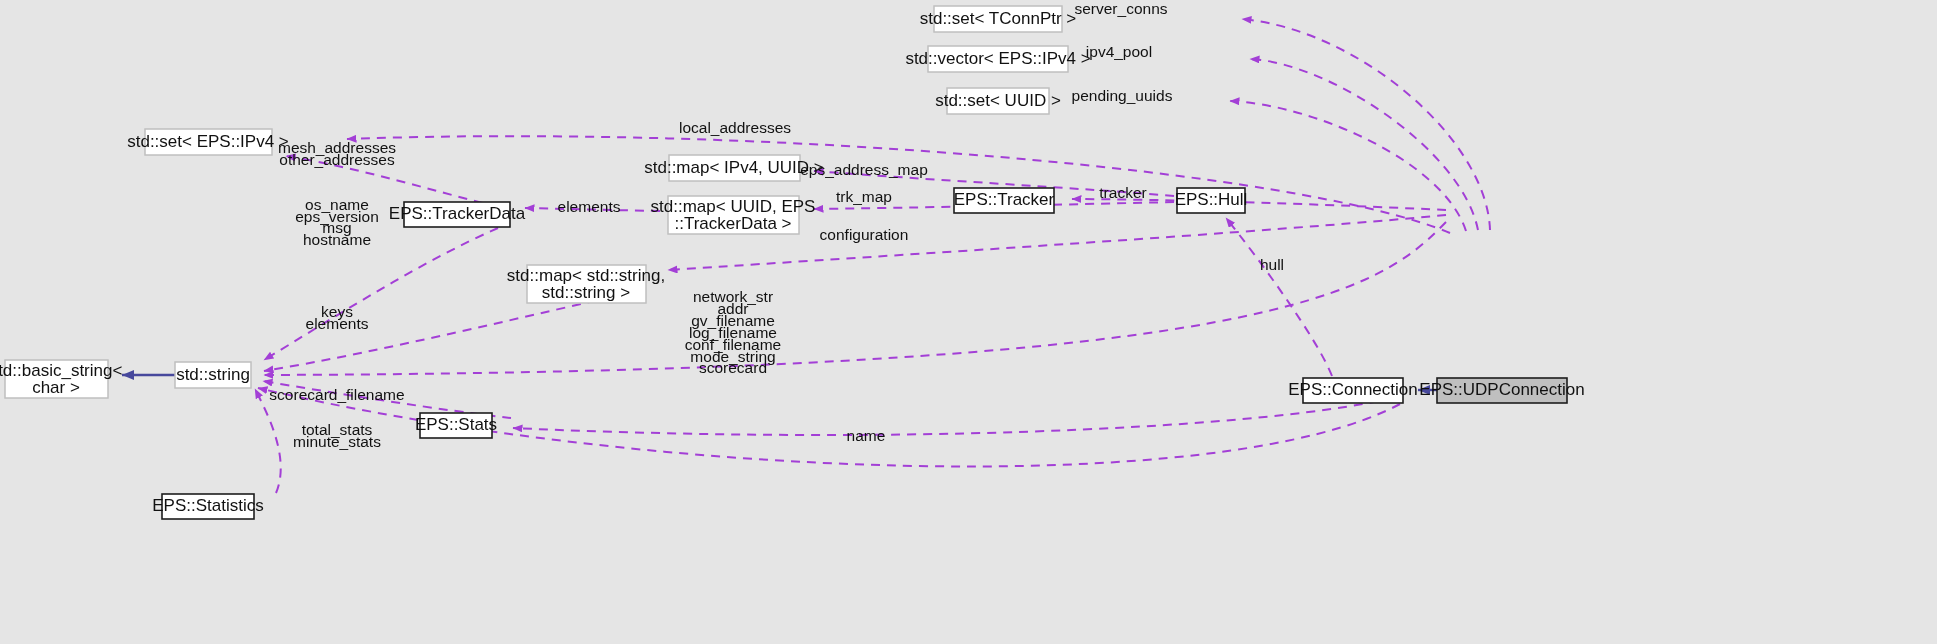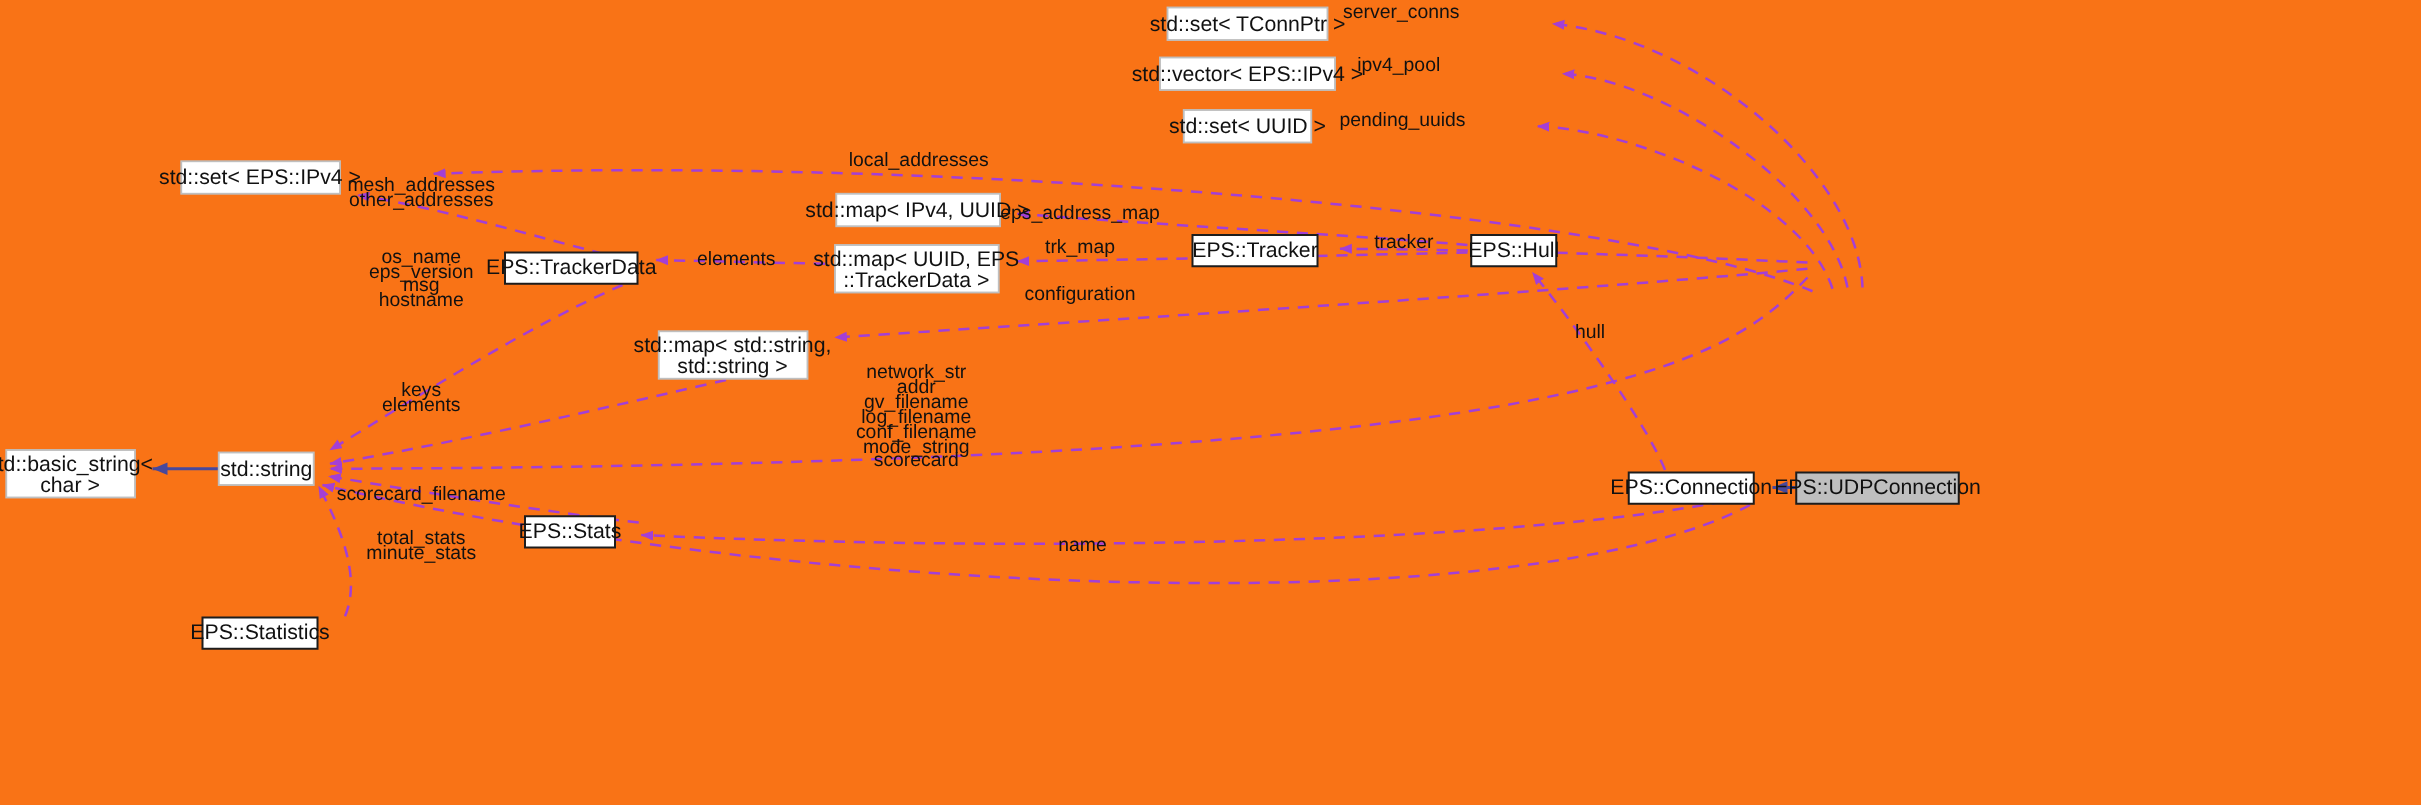--- a/index.html
+++ b/index.html
@@ -4,21 +4,21 @@
 <style>
   html, body {
     margin: 0;
     padding: 0;
     background: #ffffff;
   }
   #canvas-wrap {
     position: relative;
     width: 1937px;
     height: 644px;
-    background: #f97316;
+    background: #e5e5e5;
     font-family: "Liberation Sans", sans-serif;
     overflow: hidden;
   }
   svg#diagram {
     position: absolute;
     left: 0;
     top: 0;
     width: 1937px;
     height: 644px;
     display: block;

